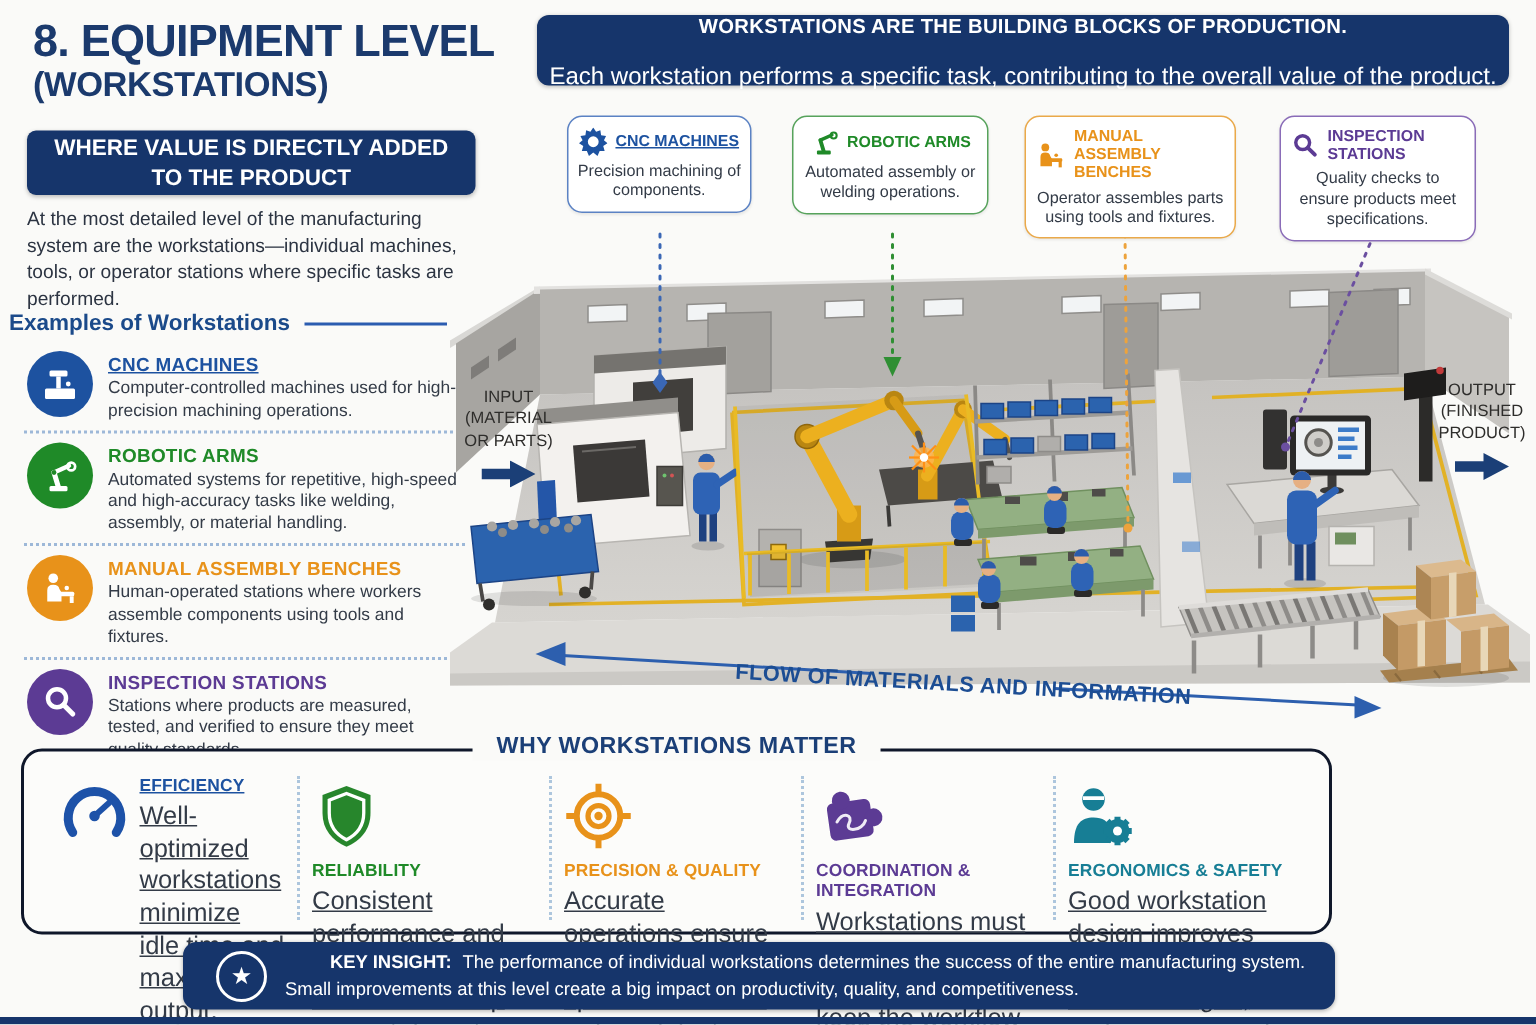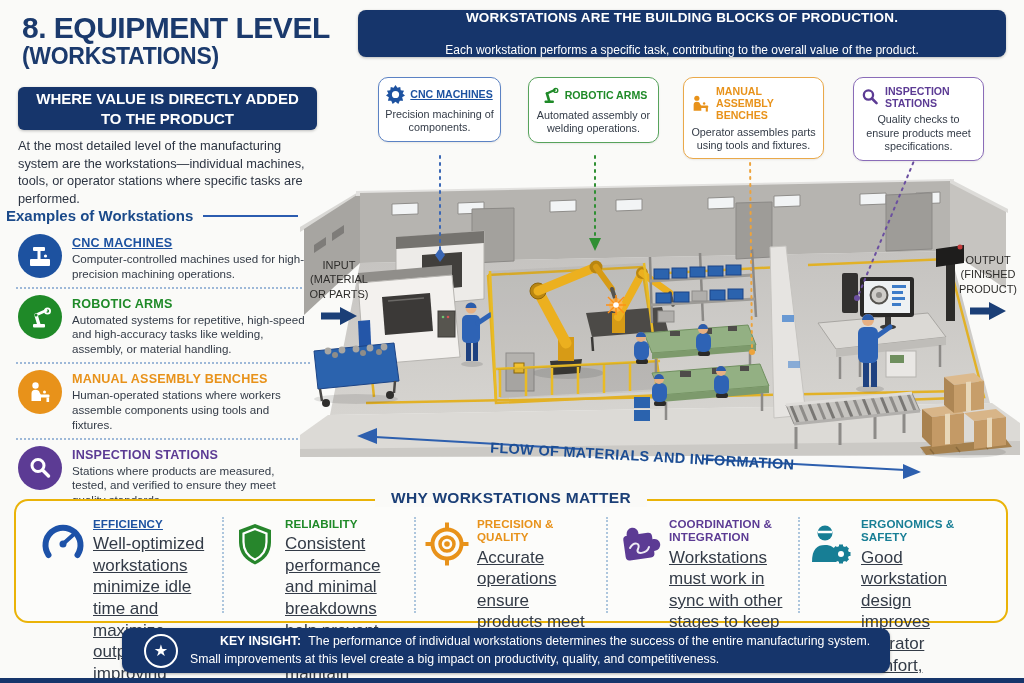--- a/index.html
+++ b/index.html
@@ -5,21 +5,21 @@
   html,body{margin:0;padding:0;background:#e8e8e6;}
   .page{position:relative;width:1024px;height:683px;background:#fafaf8;
         font-family:"Liberation Sans",sans-serif;overflow:hidden;color:#2c3442;}
   .abs{position:absolute;}
   
   .title-l1{font-size:30px;font-weight:700;color:#1b3a6d;letter-spacing:-.5px;line-height:1.04;}
   .title-l2{font-size:23px;font-weight:700;color:#1b3a6d;letter-spacing:-.3px;}
   .top-banner{left:358px;top:10px;width:648px;height:47px;background:#16356b;border-radius:8px;
       display:flex;flex-direction:column;justify-content:space-between;text-align:center;color:#fff;box-shadow:0 1px 3px rgba(0,0,0,.25);}
   .top-banner .b1{font-size:13.5px;font-weight:700;letter-spacing:.2px;}
-  .top-banner .b2{font-size:12px;margin-top:18px;}
+  .top-banner .b2{font-size:16px;margin-top:18px;}
   
   .value-box{left:18px;top:87px;width:299px;height:43px;background:#16356b;border-radius:6px;
       display:flex;align-items:center;justify-content:center;text-align:center;color:#fff;
       font-weight:700;font-size:15px;line-height:1.28;padding:0 18px;box-sizing:border-box;box-shadow:0 1px 3px rgba(0,0,0,.25);}
   .intro{left:18px;top:137px;width:294px;font-size:12.8px;line-height:1.38;color:#2c3442;}
   .ex-heading{left:6px;top:207px;width:292px;display:flex;align-items:center;}
   .ex-heading span{font-size:15px;font-weight:700;color:#1b4a8a;white-space:nowrap;}
   .ex-heading i{flex:1;border-top:2px solid #2b5cb0;margin-left:10px;}
   .examples{left:14px;top:228px;width:298px;}
   .ex-item{display:flex;gap:10px;padding:6px 0 5px 4px;}
@@ -36,26 +36,26 @@
   .callout .head{display:flex;align-items:center;justify-content:center;gap:5px;font-weight:700;font-size:10.6px;line-height:1.15;text-align:left;}
   .callout .cd{font-size:10.8px;color:#333b47;line-height:1.25;margin-top:4px;}
   .co-blue{left:378px;width:123px;border:1.5px solid #5b82c4;}
   .co-green{left:528px;width:131px;border:1.5px solid #57a35c;}
   .co-orange{left:683px;width:141px;border:1.5px solid #eaa94a;}
   .co-purple{left:853px;width:131px;border:1.5px solid #8a6cb8;}
   
   .io-label{font-size:11px;font-weight:400;color:#2e2d2b;text-align:center;line-height:1.3;}
   .io-arrow{display:block;margin:6px auto 0;}
   
-  .why-panel{left:14px;top:499px;width:994px;height:124px;border:2px solid #eab308;border-radius:14px;background:#fcfcfa;box-sizing:border-box;}
+  .why-panel{left:14px;top:499px;width:874px;height:124px;border:2px solid #0f172a;border-radius:14px;background:#fcfcfa;box-sizing:border-box;}
   .why-heading{position:absolute;top:-12px;left:50%;transform:translateX(-50%);background:#fafaf8;
       padding:0 16px;font-size:15.5px;font-weight:700;color:#1b3f77;letter-spacing:.3px;white-space:nowrap;}
   .why-cols{display:flex;height:100%;padding:16px 16px 8px;box-sizing:border-box;}
   .why-item{flex:1;display:flex;gap:7px;padding:0 8px;}
-  .why-item + .why-item{border-left:2px dotted #adc6dd;}
+  .why-item + .why-item{border-left:2px dotted #adc6dd;flex-direction:column;}
   .why-icon{flex:0 0 46px;padding-top:4px;}
   .why-title{font-size:11.6px;font-weight:700;line-height:1.15;letter-spacing:.1px;margin-bottom:3px;}
   .why-desc{font-size:17px;line-height:1.27;color:#333b47;text-decoration:underline;}
   
   .key-insight{left:122px;top:628px;width:768px;height:45px;background:#16356b;border-radius:9px;
       display:flex;align-items:center;gap:12px;padding:0 14px 0 22px;box-sizing:border-box;color:#fff;box-shadow:0 1px 3px rgba(0,0,0,.3);}
   .ki-star{width:30px;height:30px;border:2px solid #fff;border-radius:50%;flex:0 0 30px;
       display:flex;align-items:center;justify-content:center;font-size:16px;color:#fff;}
   .ki-text{font-size:12.3px;line-height:1.4;}
   .ki-label{font-weight:700;margin-right:4px;margin-left:30px;}

